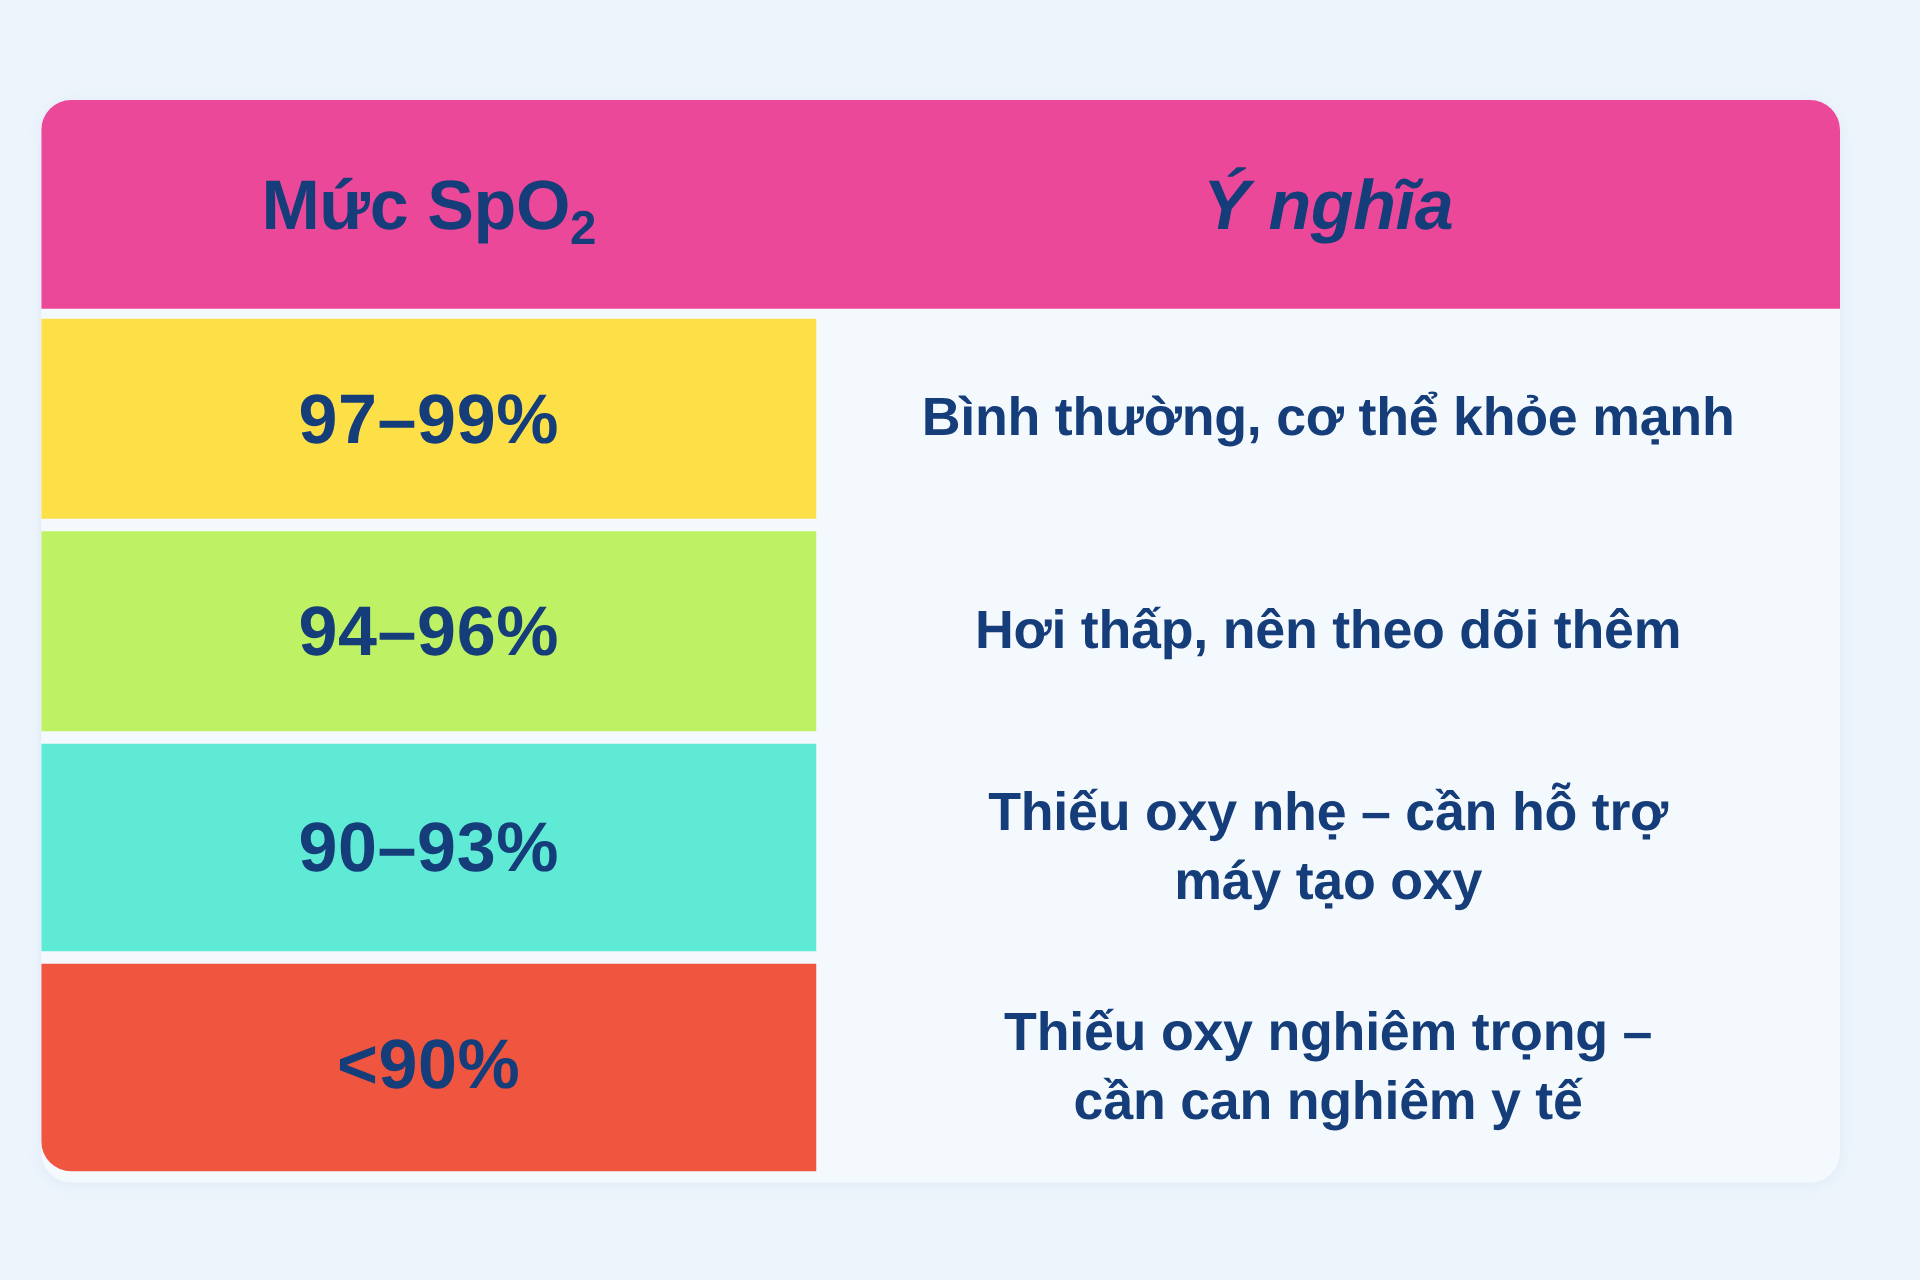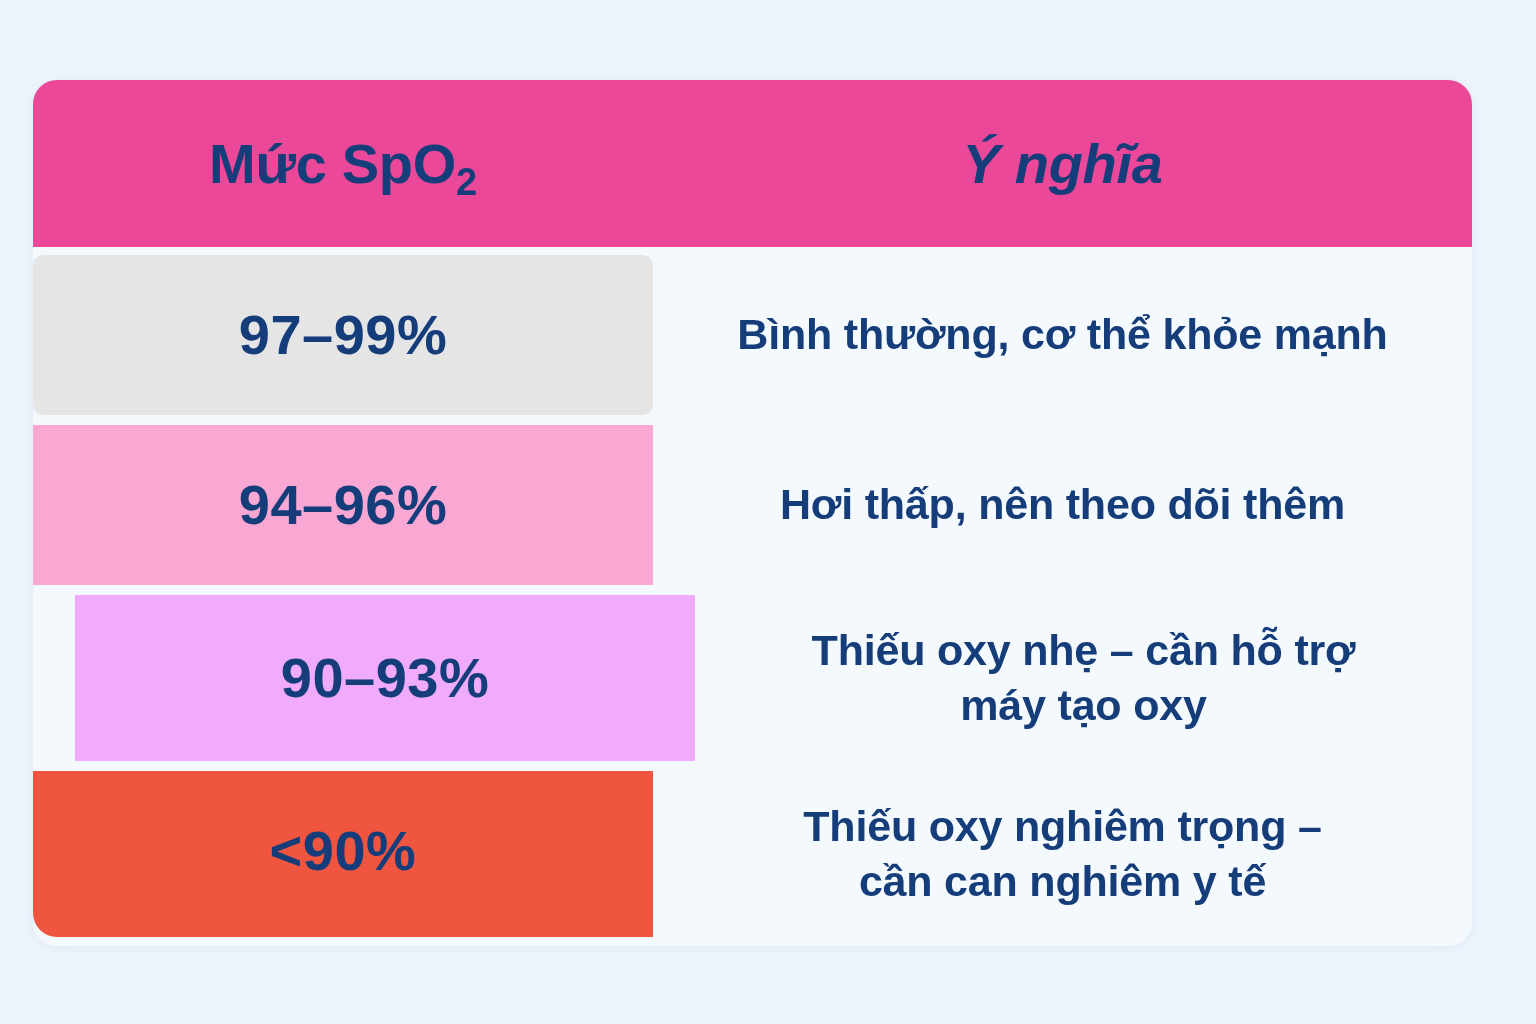--- a/index.html
+++ b/index.html
@@ -132,43 +132,43 @@
       <span class="th-text"><span>Mức SpO</span><span class="sub">2</span></span>
     </div>
     <div class="th-right">
       <span class="th-text">Ý nghĩa</span>
     </div>
   </div>
 
   <div class="tbody">
 
     <div class="row row-1">
-      <div class="cell-level" style="background: #e5e5e5; border-radius: 10px;">
+      <div class="cell-level" style="background: #fde047;">
         <span class="level-text">97–99%</span>
       </div>
       <div class="cell-meaning">
         <div class="meaning-text">
           <div>Bình thường, cơ thể khỏe mạnh</div>
         </div>
       </div>
     </div>
 
     <div class="row row-2">
-      <div class="cell-level" style="background: #f9a8d4;">
+      <div class="cell-level" style="background: #bef264;">
         <span class="level-text">94–96%</span>
       </div>
       <div class="cell-meaning">
         <div class="meaning-text">
           <div>Hơi thấp, nên theo dõi thêm</div>
         </div>
       </div>
     </div>
 
     <div class="row row-3">
-      <div class="cell-level" style="background: #f0abfc; margin-left: 42px;">
+      <div class="cell-level" style="background: #5eead4;">
         <span class="level-text">90–93%</span>
       </div>
       <div class="cell-meaning">
         <div class="meaning-text">
           <div>Thiếu oxy nhẹ – cần hỗ trợ</div>
           <div>máy tạo oxy</div>
         </div>
       </div>
     </div>
 

